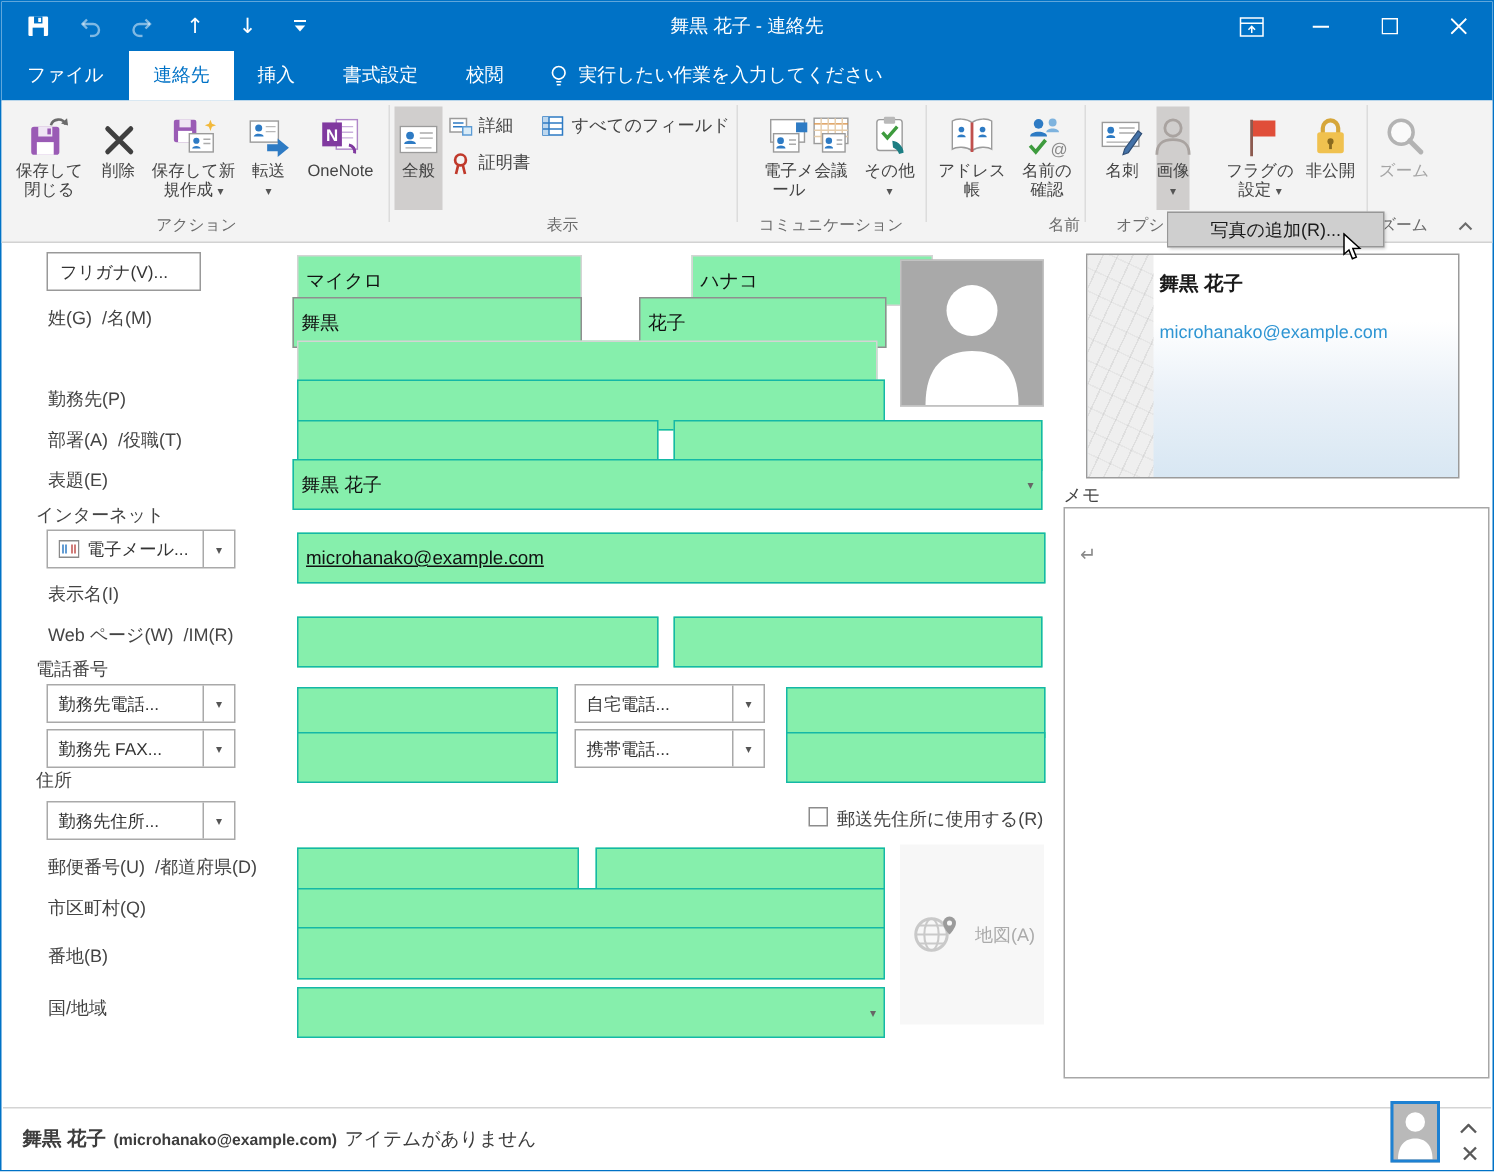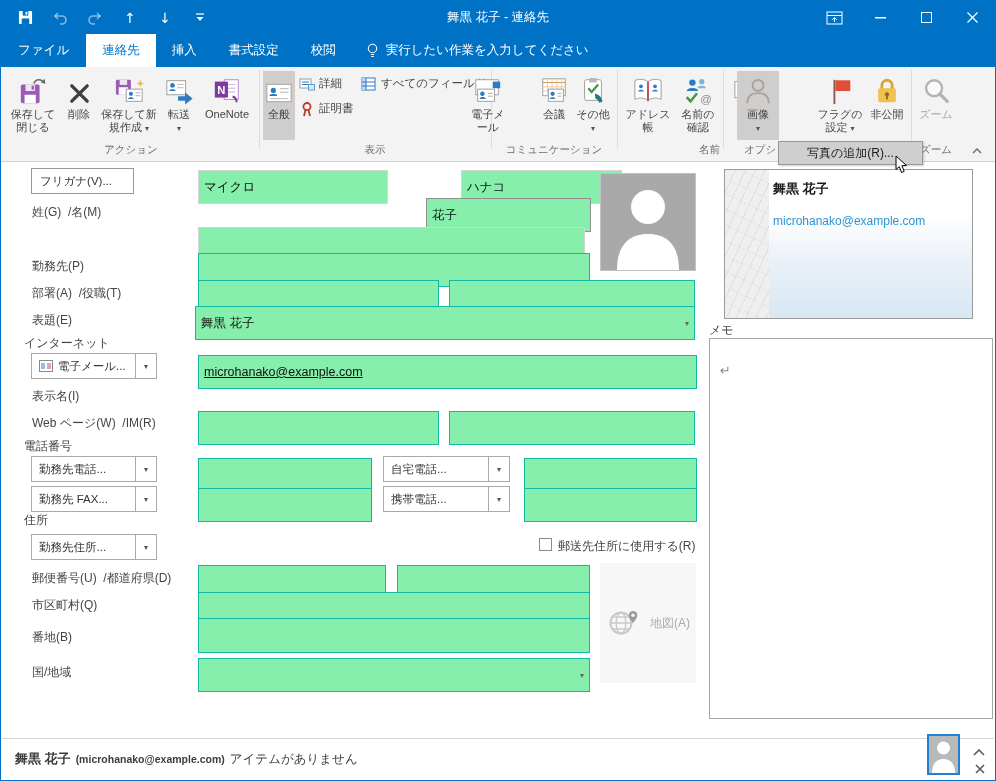--- a/index.html
+++ b/index.html
@@ -244,21 +244,21 @@
     <div class="smallbtn" style="left:298px;top:31px;">
       <svg width="16" height="16" viewBox="0 0 16 16">
           <circle cx="8" cy="5.6" r="3.6" fill="none" stroke="#C0392B" stroke-width="1.8"></circle>
           <path d="M6.5 8.8 L5 15 M9.5 8.8 L11 15" stroke="#C0392B" stroke-width="1.8"></path>
         </svg>
       <span>証明書</span>
     </div>
     <div class="gsep" style="left:490px;"></div>
     <div class="glabel" style="left:262px;width:224px;">表示</div>
 
-    <div class="bigbtn" style="left:467px;width:40px;">
+    <div class="bigbtn" style="left:505px;width:40px;">
       <span class="ic">
         <svg width="32" height="30" viewBox="0 0 34 32">
             <rect x="4" y="4" width="24" height="16" fill="#fff" stroke="#9B9B9B"></rect>
             <rect x="22" y="6" width="8" height="7" fill="#2E7BC4"></rect>
             <rect x="6" y="14" width="18" height="13" fill="#fff" stroke="#9B9B9B"></rect>
             <circle cx="11" cy="19" r="2.4" fill="#2E7BC4"></circle>
             <path d="M8 24.5 c0-2.7 6.5-2.7 6.5 0 z" fill="#2E7BC4"></path>
             <path d="M17 18.5 h5 M17 21.5 h5" stroke="#ABABAB"></path>
           </svg>
       </span>
@@ -327,21 +327,21 @@
         <svg width="30" height="30" viewBox="0 0 32 32">
             <rect x="2" y="6" width="26" height="17" fill="#fff" stroke="#9B9B9B"></rect>
             <circle cx="8" cy="11.5" r="2.4" fill="#2E7BC4"></circle>
             <path d="M4.8 17 c0-2.7 6.4-2.7 6.4 0 z" fill="#2E7BC4"></path>
             <path d="M14 10 h11 M14 13.5 h11 M5 20 h17" stroke="#ABABAB"></path>
             <path d="M30 14 L20.5 27.5 l-3.8 1.3 1.2-3.9 L27.4 12 z" fill="#4472A8" stroke="#2F4E75" stroke-width="0.8"></path>
           </svg>
       </span>
       <span class="t">名刺</span>
     </div>
-    <div class="bigbtn pressed" style="left:736px;width:42px;">
+    <div class="bigbtn pressed" style="left:770px;width:22px;">
       <span class="ic">
         <svg width="30" height="30" viewBox="0 0 32 32">
             <circle cx="16" cy="10" r="5.8" fill="none" stroke="#A9A3A0" stroke-width="2"></circle>
             <path d="M4.5 29 c0-7.8 4-10.8 11.5-10.8 s11.5 3 11.5 10.8" fill="none" stroke="#A9A3A0" stroke-width="2"></path>
           </svg>
       </span>
       <span class="t"><span>画像</span><br><span class="caret">▾</span></span>
     </div>
     <div class="glabel" style="left:727px;width:86px;">オプション</div>
 
@@ -394,20 +394,21 @@
     </div>
   </div>
 
   <div class="form">
 
     <div class="plainbtn" style="left:29px;top:6px;width:103px;">フリガナ(V)...</div>
     <div class="fld lt" style="left:196px;top:8px;width:190px;height:23px;">マイクロ</div>
     <div class="fld lt" style="left:427px;top:8px;width:161px;height:23px;margin-left:32px;">ハナコ</div>
 
     <div class="f-lbl" style="left:30px;top:42px;">姓(G)  /名(M)</div>
+    <div class="fld dk" style="left:193px;top:36px;width:193px;height:25px;">舞黒</div>
     <div class="fld dk" style="left:424px;top:36px;width:165px;height:25px;">花子</div>
     <div class="fld lt" style="left:196px;top:65px;width:387px;height:19px;"></div>
 
     <div class="f-lbl" style="left:30px;top:96px;">勤務先(P)</div>
     <div class="fld" style="left:196px;top:91px;width:392px;height:22px;"></div>
 
     <div class="f-lbl" style="left:30px;top:123px;">部署(A)  /役職(T)</div>
     <div class="fld" style="left:196px;top:118px;width:241px;height:21px;"></div>
     <div class="fld" style="left:447px;top:118px;width:246px;height:21px;"></div>
 

